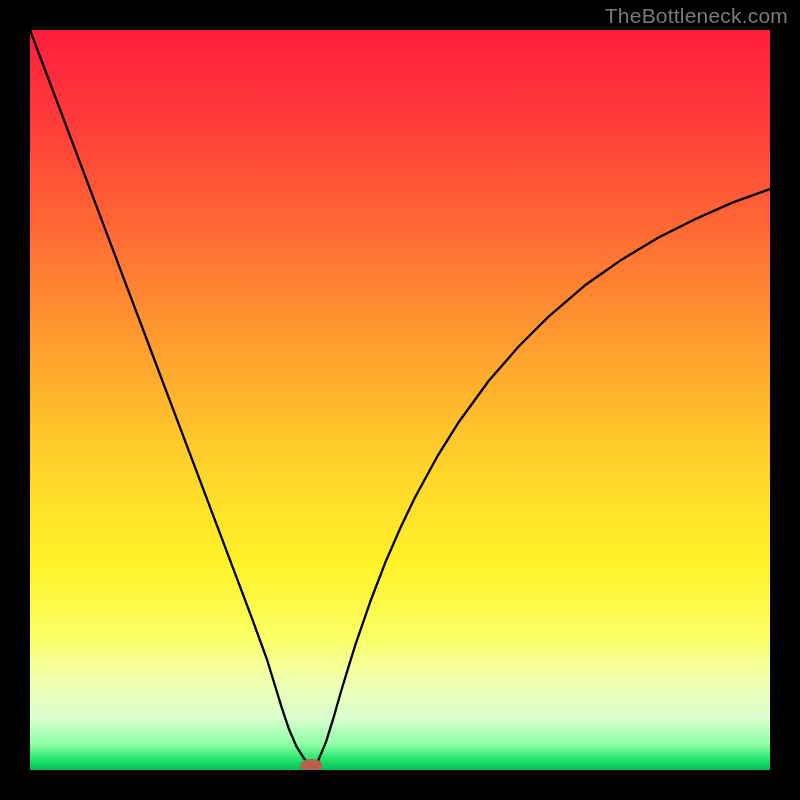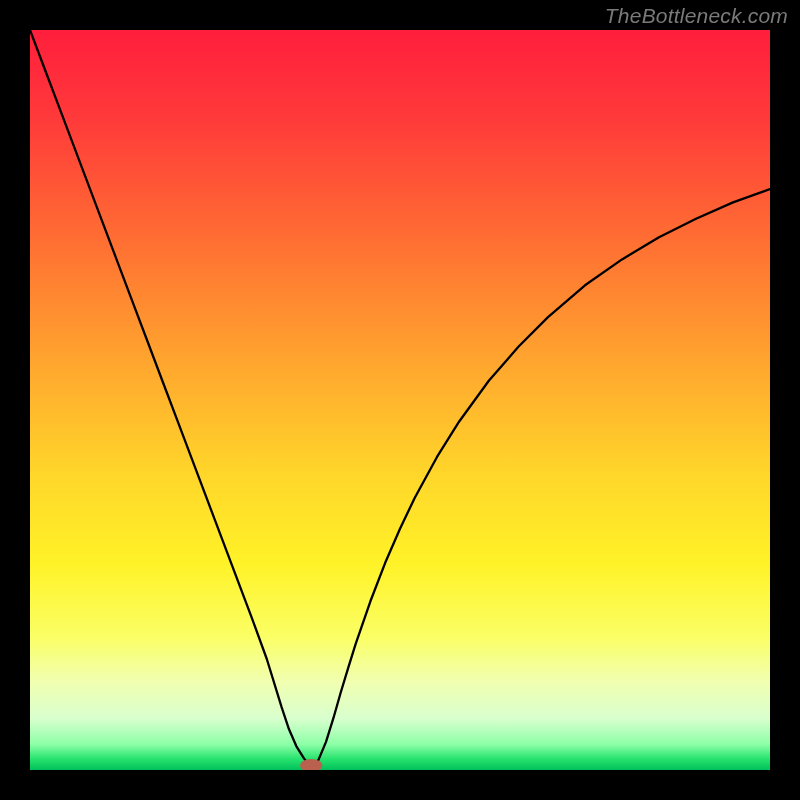--- a/index.html
+++ b/index.html
@@ -27,21 +27,20 @@
   }
   .watermark {
     position: absolute;
     top: 4px;
     right: 12px;
     color: #7a7a7a;
     font-size: 21px;
     font-weight: 500;
     letter-spacing: 0.2px;
     user-select: none;
-    font-style: italic;
   }
   svg { display: block; }
 </style>
 </head>
 <body>
 
 <div class="frame">
 
   <div class="watermark">TheBottleneck.com</div>
 

